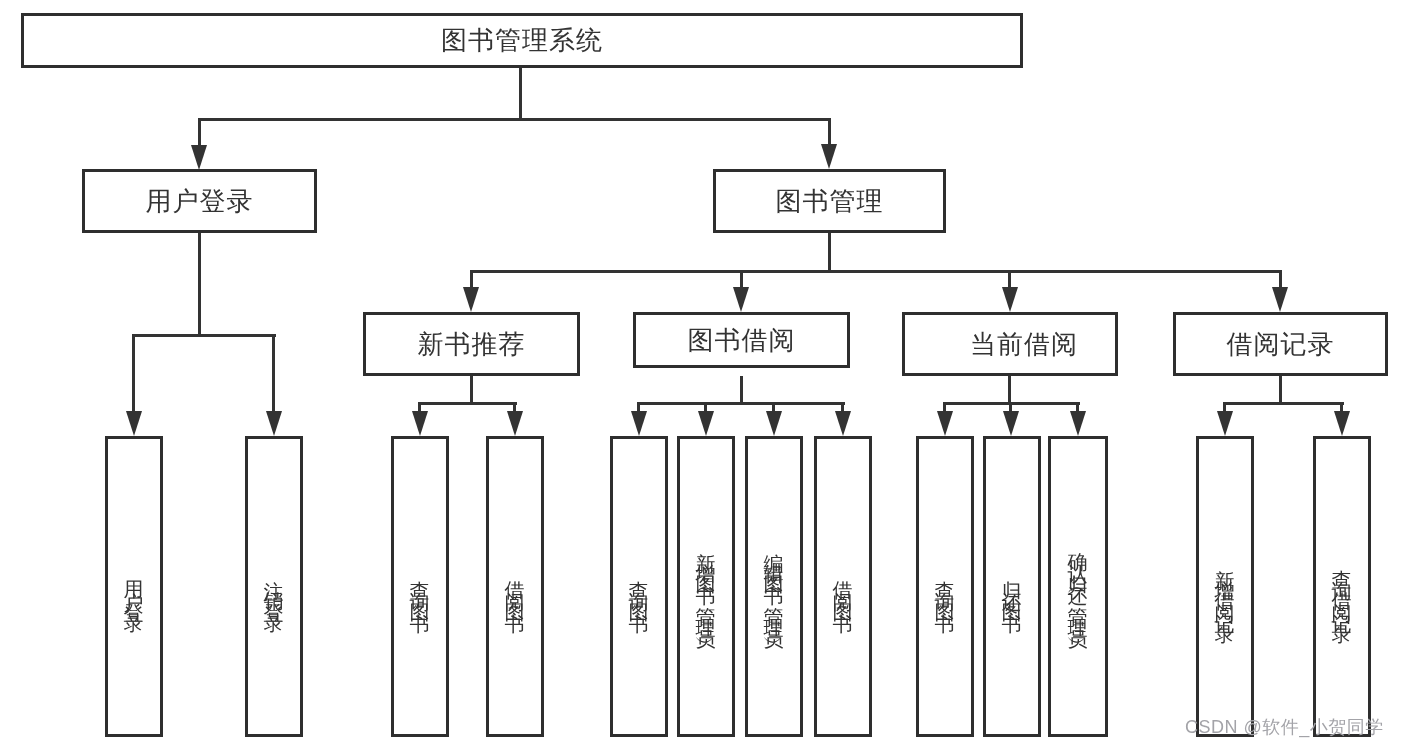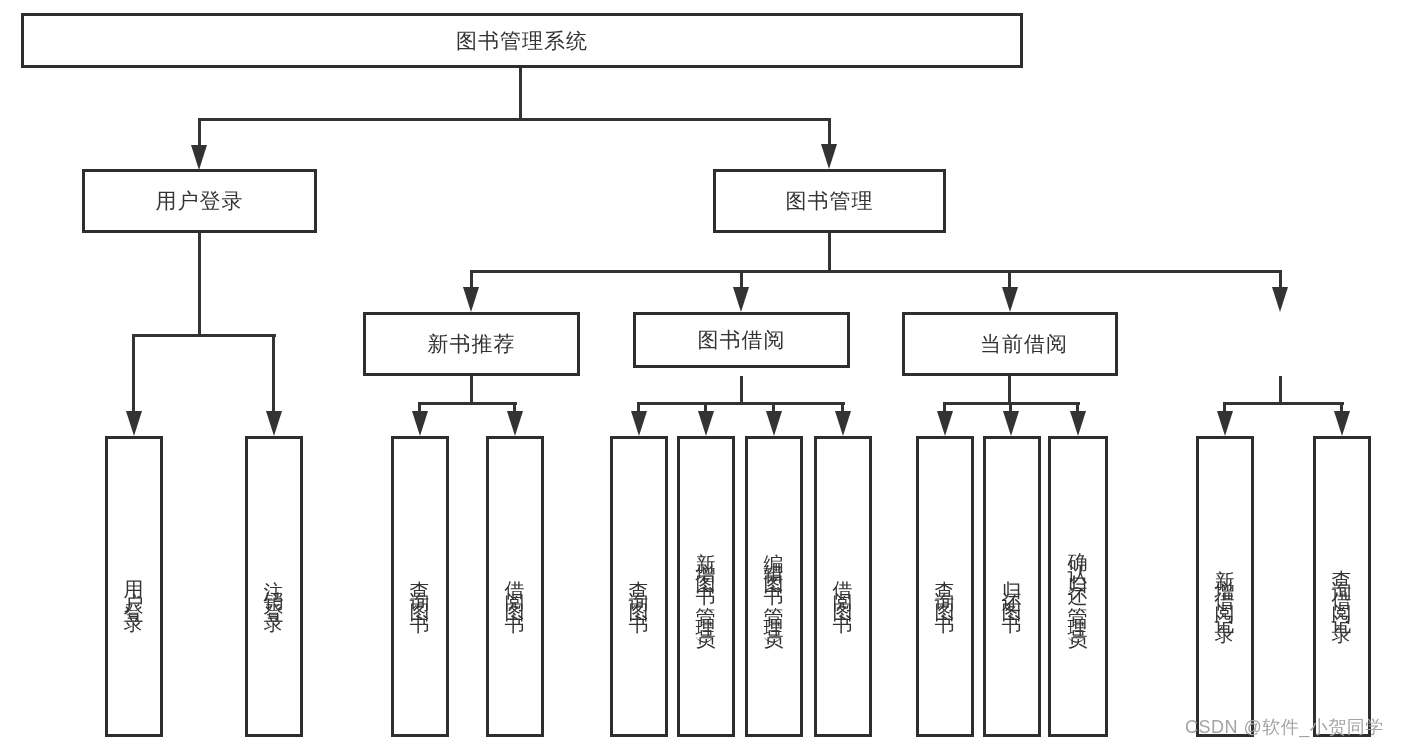--- a/index.html
+++ b/index.html
@@ -19,21 +19,21 @@
     overflow:hidden;
   }
   .box{
     position:absolute;
     box-sizing:border-box;
     border:3px solid var(--border);
     background:#fff;
     display:flex;align-items:center;justify-content:center;
   }
   .box .hlabel{
-    font-size:21px;
+    font-size:26px;
     letter-spacing:1px;
     color:var(--text);
     white-space:nowrap;
   }
   .box .vtext{
     writing-mode:vertical-rl;
     text-orientation:mixed;
     font-size:20px;
     letter-spacing:11px;
     color:var(--text);
@@ -140,20 +140,23 @@
   </div>
 
   <div class="box" style="left:633px;top:312px;width:217px;height:56px;">
     <span class="hlabel">图书借阅</span>
   </div>
 
   <div class="box" style="left:902px;top:312px;width:216px;height:64px;padding-left:28px;">
     <span class="hlabel">当前借阅</span>
   </div>
 
+  <div class="box" style="left:1173px;top:312px;width:215px;height:64px;">
+    <span class="hlabel">借阅记录</span>
+  </div>
 
   <div class="box" style="left:105px;top:436px;width:58px;height:301px;">
     <span class="vtext">用户登录</span>
   </div>
   <div class="box" style="left:245px;top:436px;width:58px;height:301px;">
     <span class="vtext">注销登录</span>
   </div>
 
   <div class="box" style="left:391px;top:436px;width:58px;height:301px;">
     <span class="vtext">查询图书</span>

